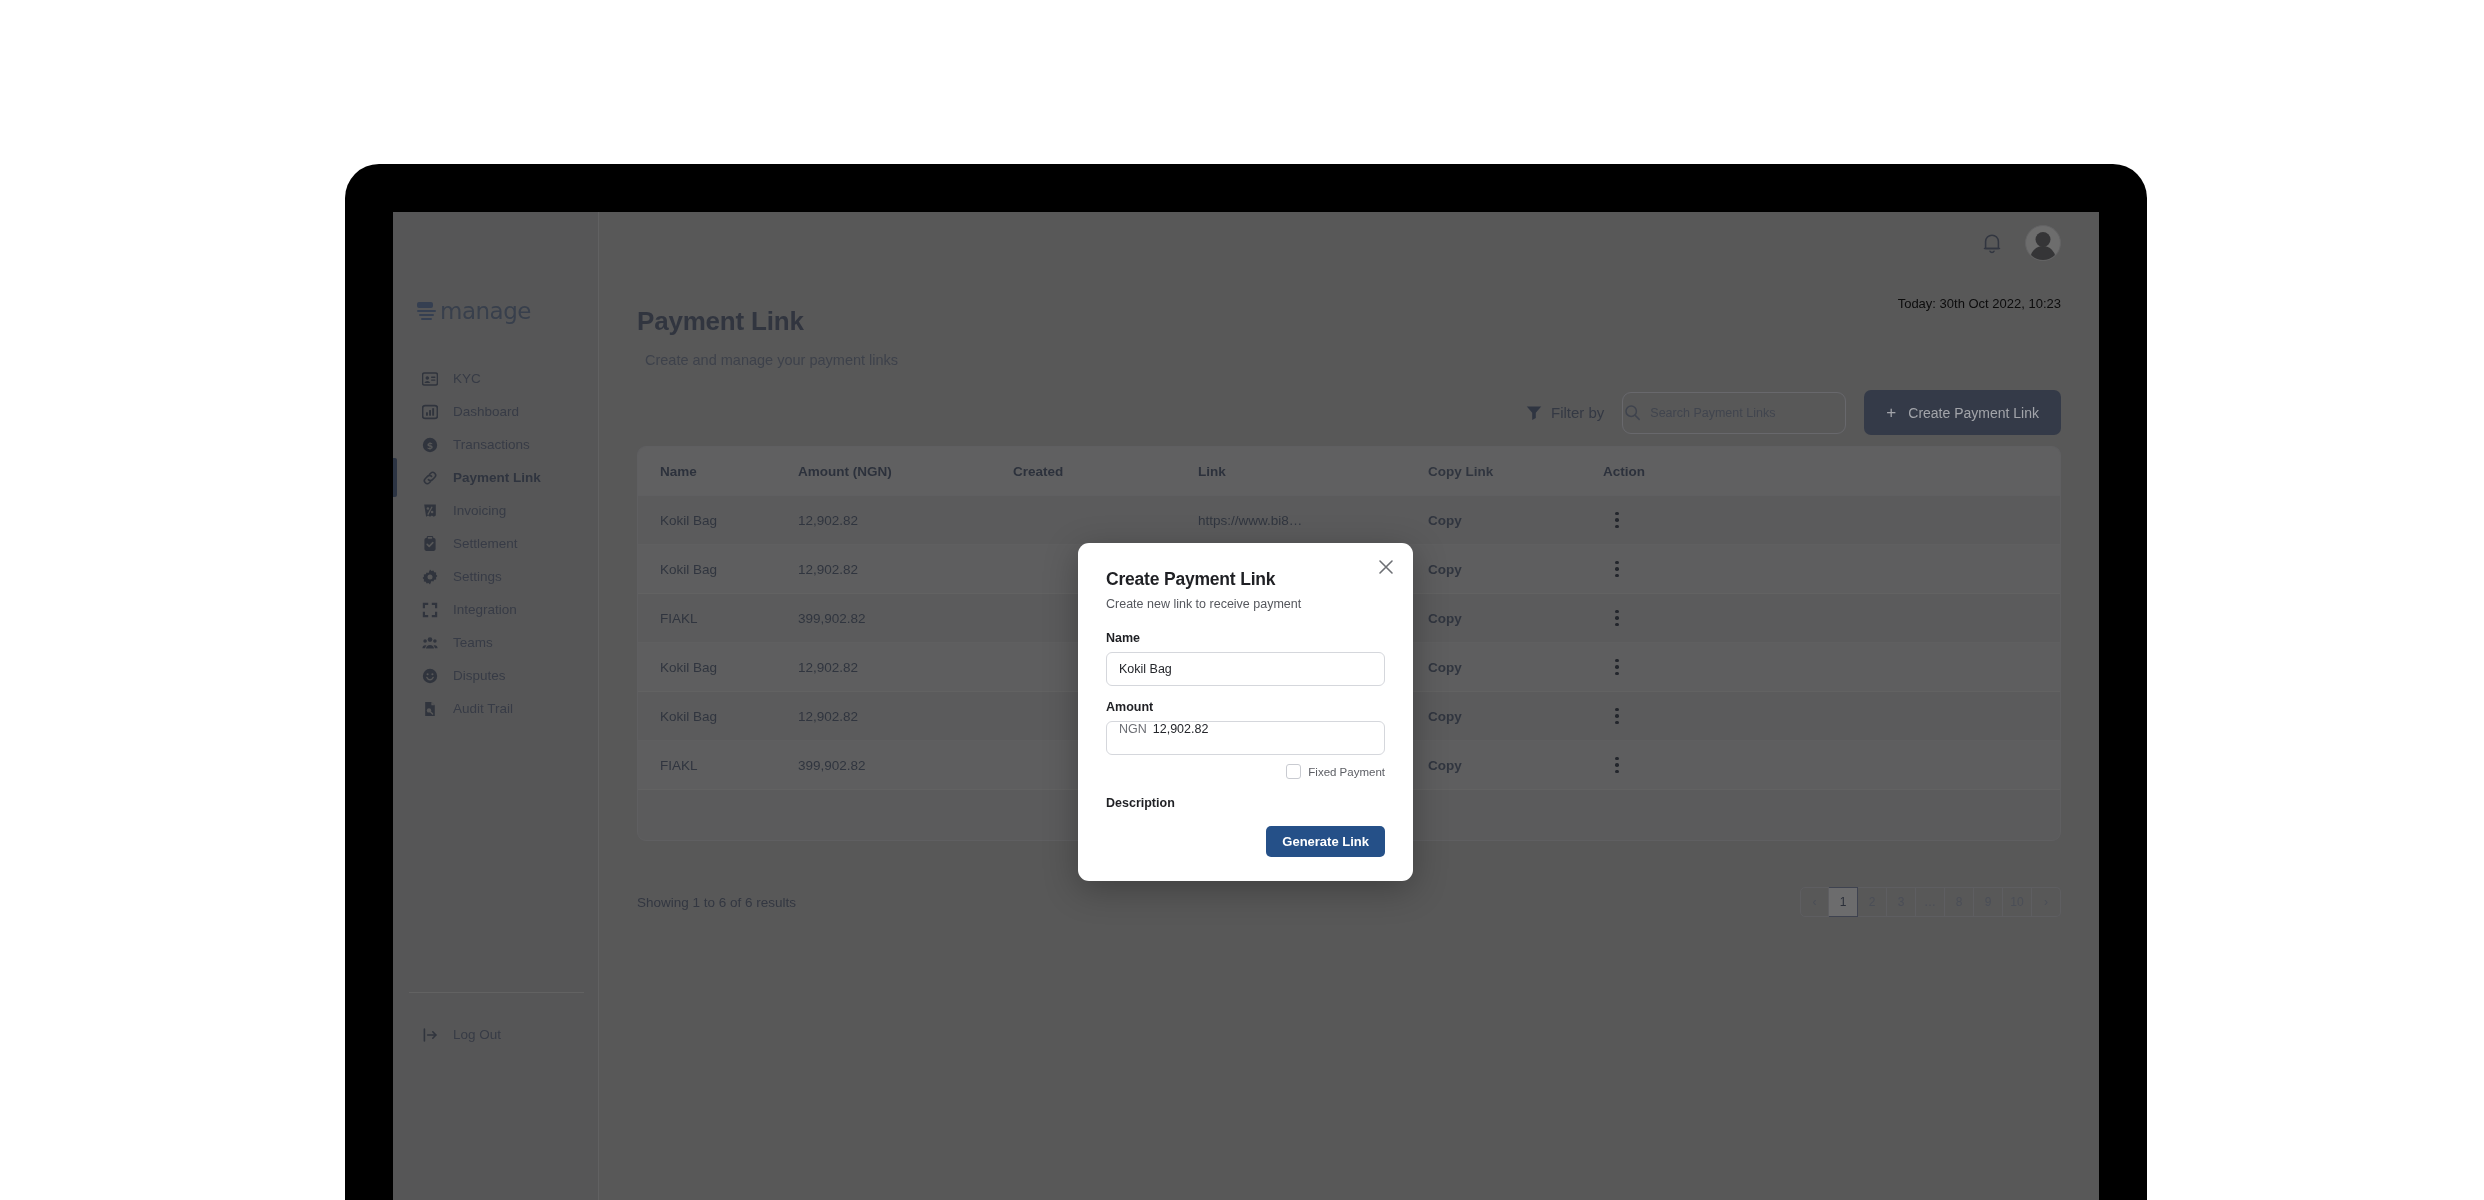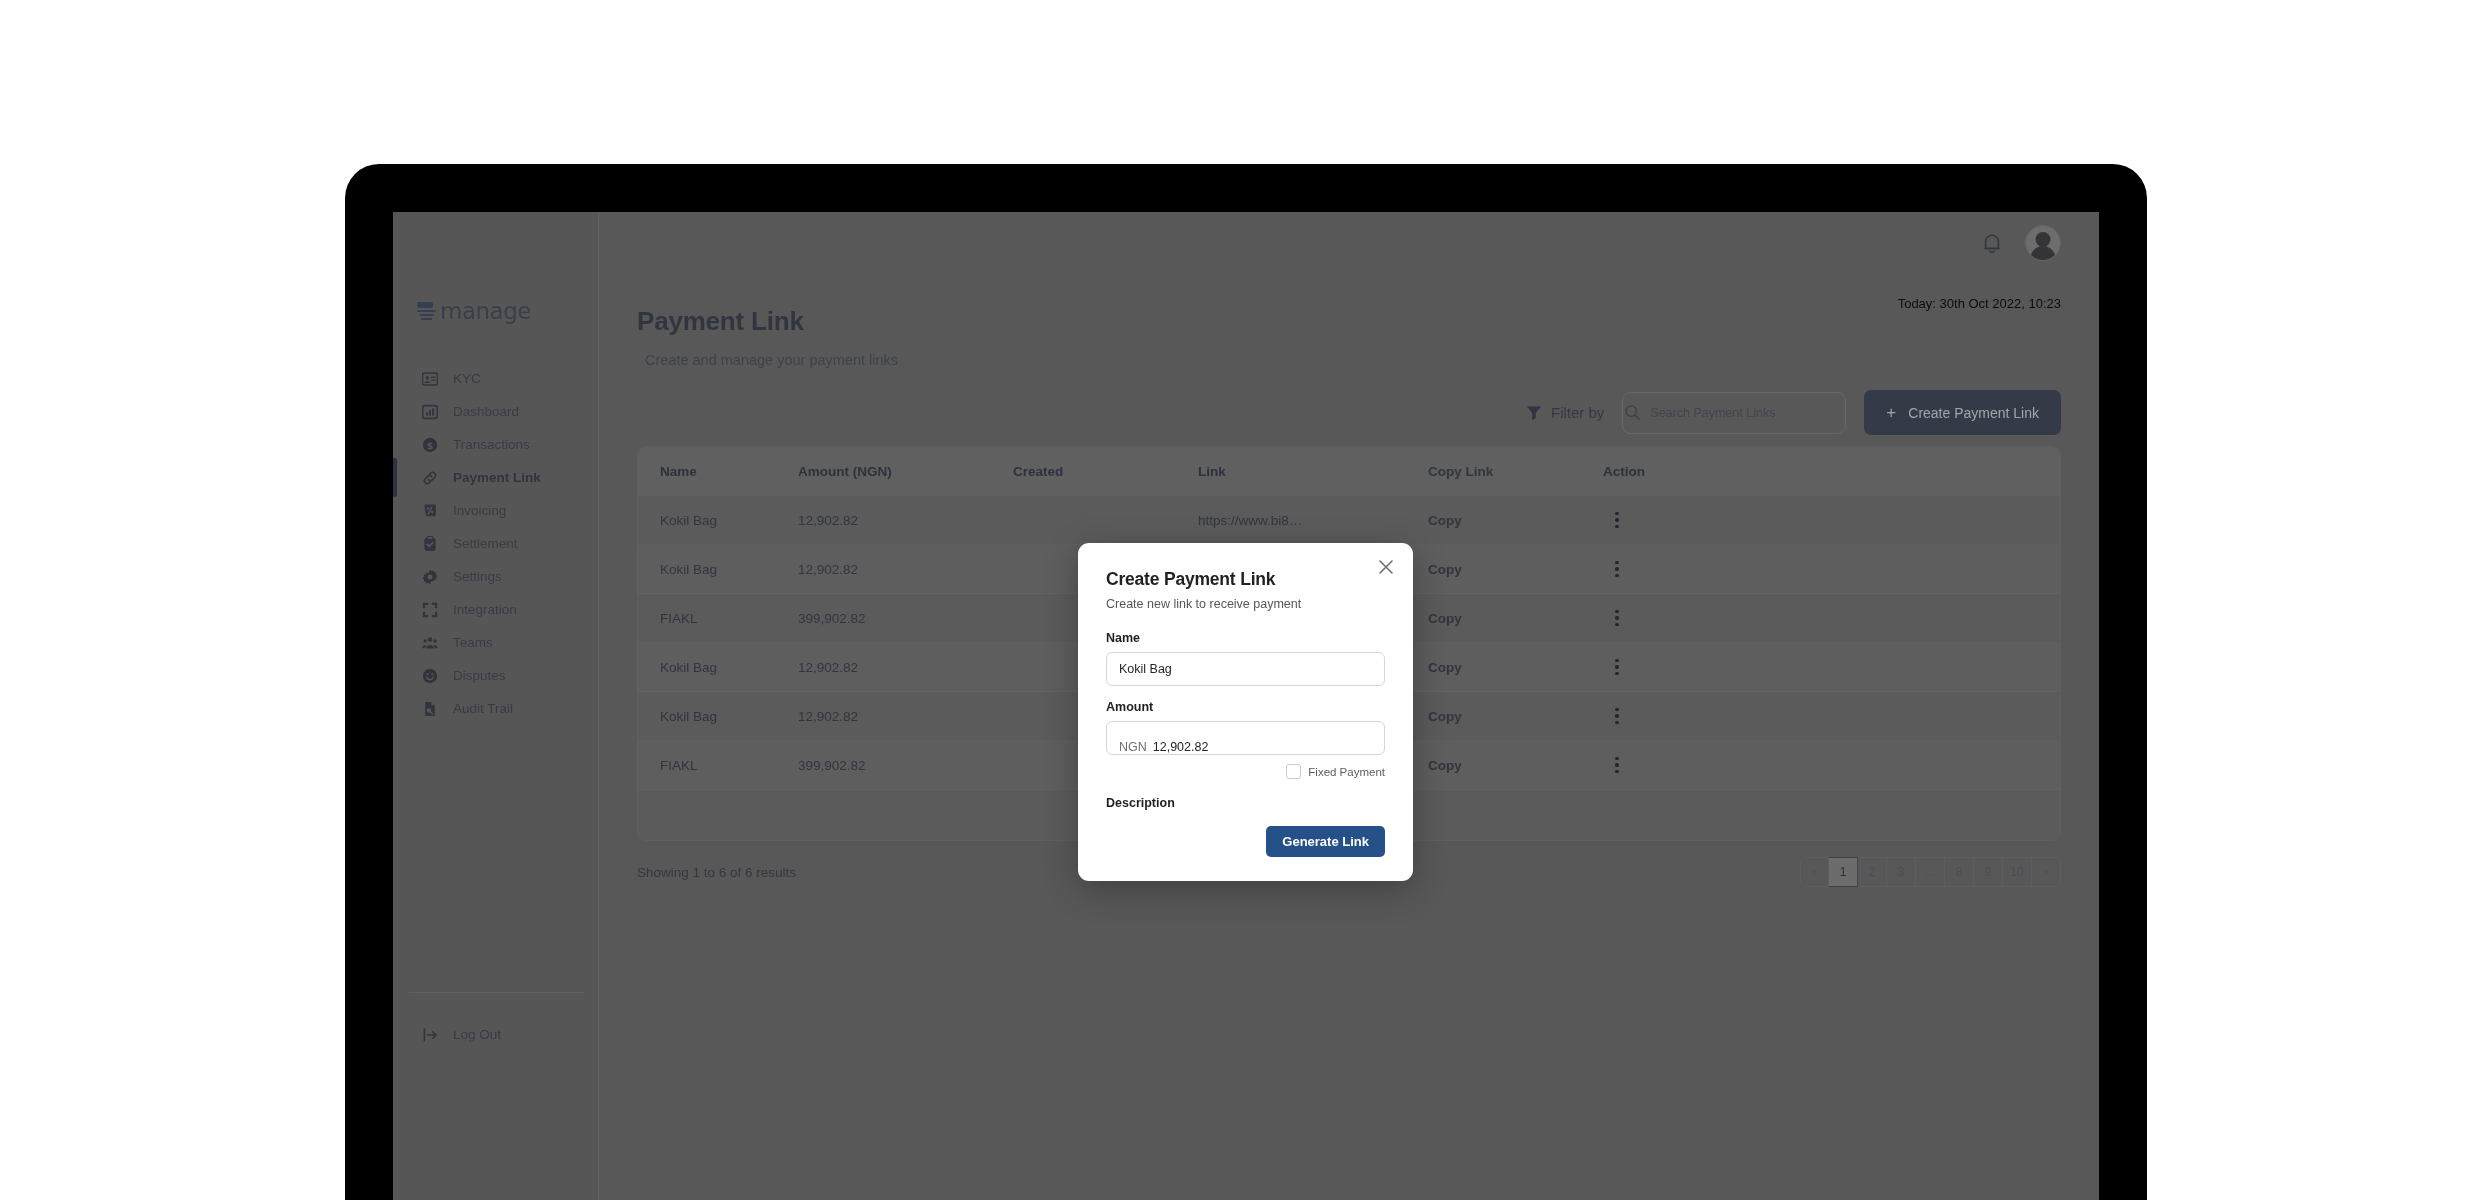--- a/index.html
+++ b/index.html
@@ -174,21 +174,21 @@
   .c-name   { width: 160px; padding-left: 22px; }
   .c-amount { width: 215px; }
   .c-created{ width: 185px; }
   .c-link   { width: 230px; }
   .c-copy   { width: 175px; font-weight: 700; color: #343b49; }
   .c-action { width: 110px; display: flex; justify-content: flex-start; }
   .kebab { display:flex; flex-direction:column; gap:3px; cursor:pointer; padding-left: 12px;}
   .kebab i { width: 3.5px; height: 3.5px; border-radius: 50%; background: #22262f; display:block; }
 
   #table-footer {
-    position: absolute; left: 38px; right: 38px; top: 583px;
+    position: absolute; left: 38px; right: 38px; top: 613px;
     display: flex; align-items: center; justify-content: space-between;
   }
   #showing-text { font-size: 13.5px; color: #383e4c; }
   #pagination { display: flex; align-items: center; }
   .pg {
     min-width: 29px; height: 30px; padding: 0 6px;
     display: flex; align-items: center; justify-content: center;
     border: 1px solid #76767a; border-left: none;
     font-size: 12px; color: #5a5f6b; cursor: pointer;
     background: transparent;
@@ -229,21 +229,21 @@
   .field-input {
     width: 100%; height: 34px;
     border: 1px solid #d5d7dc; border-radius: 6px;
     padding: 0 12px;
     font-family: "Liberation Sans", sans-serif;
     font-size: 12.5px; color: #24262b;
     outline: none; background: #fff;
   }
   .field-group { margin-bottom: 14px; }
   #amount-wrap {
-    display: flex; align-items: flex-end; height: 34px;
+    display: flex; align-items: flex-start; height: 34px;
     border: 1px solid #d5d7dc; border-radius: 6px; padding: 0 12px; gap: 6px;
   }
   #amount-currency { font-size: 12.5px; color: #6d6f75; }
   #amount-input {
     border: none; outline: none; background: transparent; flex: 1;
     font-family: "Liberation Sans", sans-serif;
     font-size: 12.5px; color: #24262b;
   }
   #fixed-row {
     display: flex; align-items: center; justify-content: flex-end;

